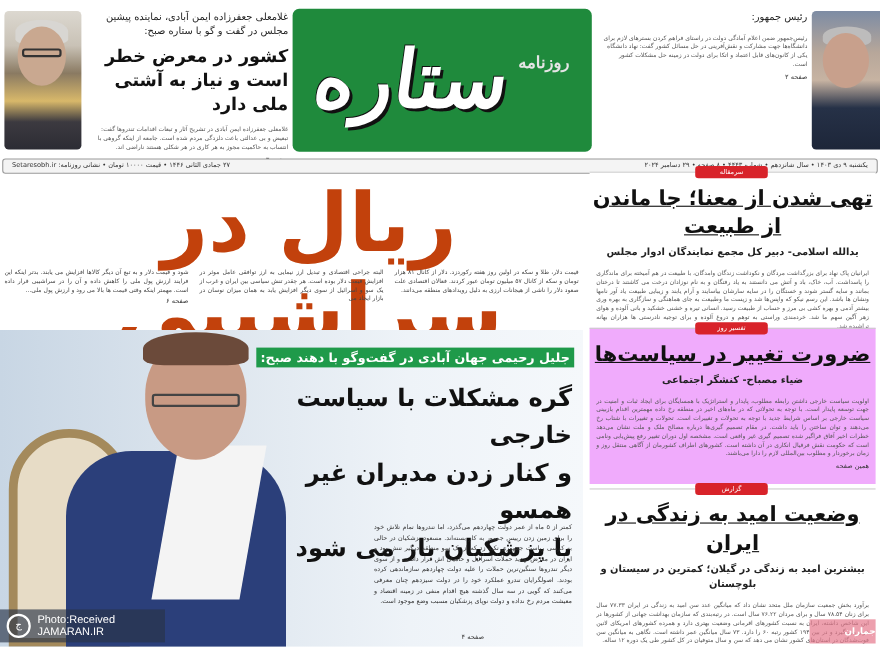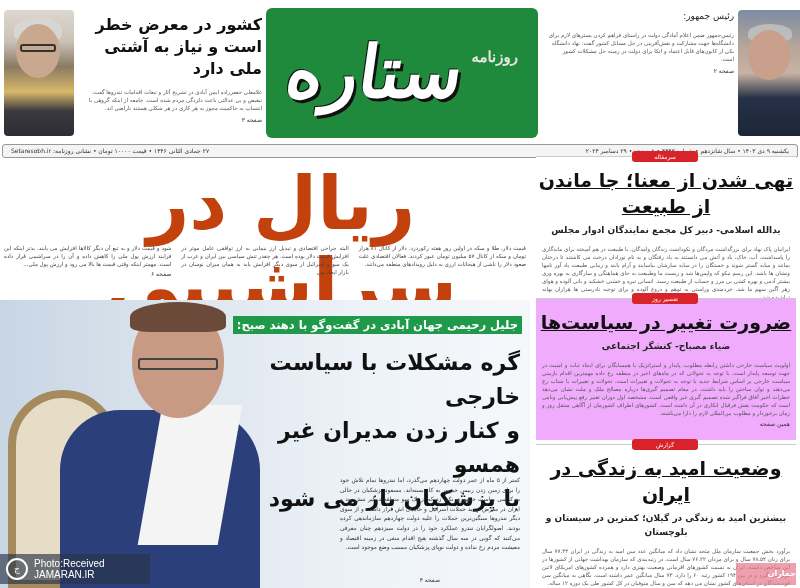--- a/index.html
+++ b/index.html
@@ -90,20 +90,21 @@
 
 <div class="abs masthead">
 
   <div class="abs side-story side-left">
     <div class="photo">
       <div class="face hair"></div>
       <div class="face"></div>
       <div class="face glasses"></div>
     </div>
     <div class="side-text">
+      <div class="kicker">غلامعلی جعفرزاده ایمن آبادی، نماینده پیشین مجلس در گفت و گو با ستاره صبح:</div>
       <div class="headline-md">کشور در معرض خطر است و نیاز به آشتی ملی دارد</div>
       <div class="blurb">غلامعلی جعفرزاده ایمن آبادی در تشریح آثار و تبعات اقدامات تندروها گفت: تبعیض و بی عدالتی باعث دلزدگی مردم شده است. جامعه از اینکه گروهی با انتساب به حاکمیت مجوز به هر کاری در هر شکلی هستند ناراضی اند.</div>
       <div class="page-ref">صفحه ۳</div>
     </div>
   </div>
 
   <div class="abs logo">
     <div class="logo-script">ستاره صبح</div>
     <div class="logo-small">روزنامه</div>
   </div>

